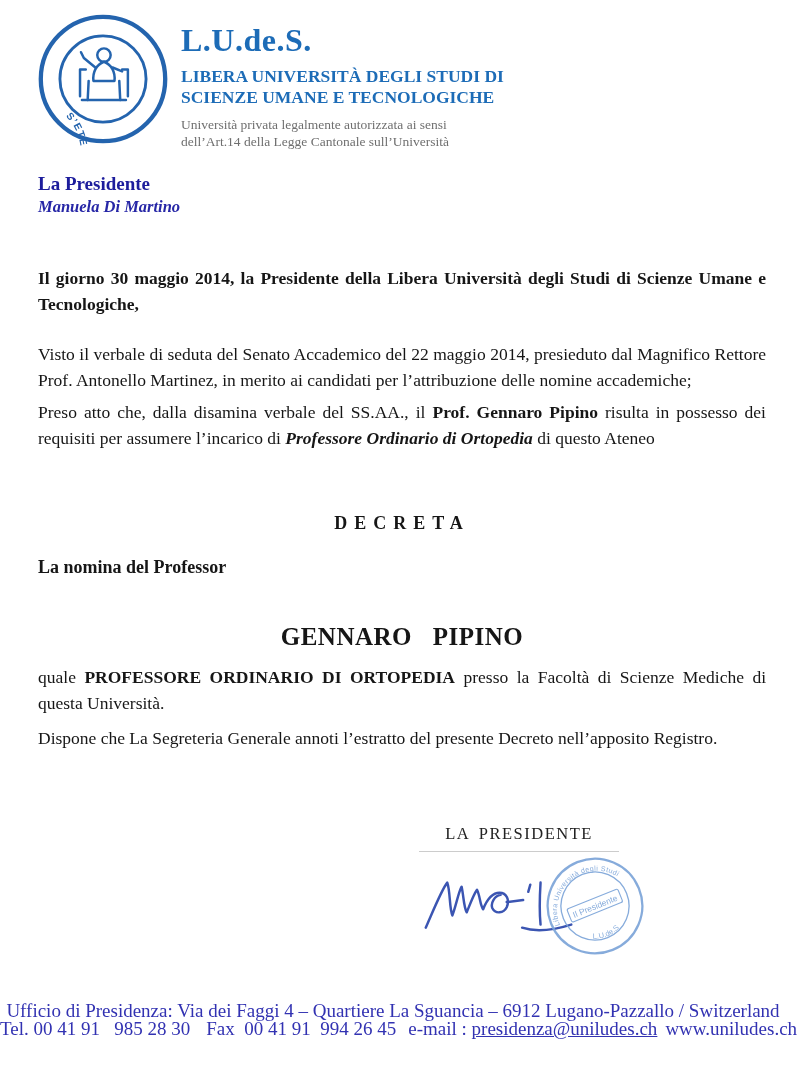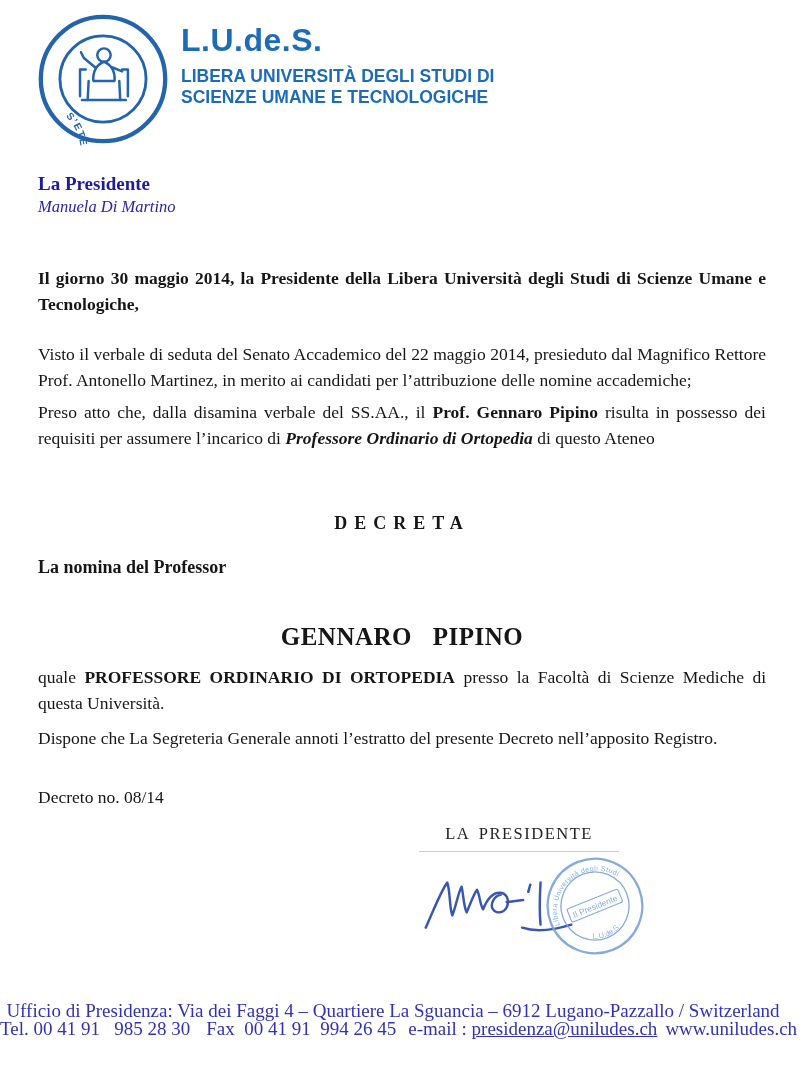--- a/index.html
+++ b/index.html
@@ -8,28 +8,28 @@
     position: relative;
     width: 801px;
     height: 1080px;
     background: #ffffff;
     overflow: hidden;
     font-family: "Liberation Serif", serif;
   }
 
   
   .seal { position: absolute; left: 36px; top: 12px; width: 134px; height: 134px; }
-  .brand { position: absolute; left: 181px; top: 22px; font-family: Liberation Sans, sans-serif; }
+  .brand { position: absolute; left: 181px; top: 22px; font-family: Liberation Serif, serif; }
   .brand-acronym { font-size: 32px; font-weight: 700; color: #1d6cb7; letter-spacing: 0.5px; }
   .brand-name { margin-top: 7px; font-size: 17.5px; font-weight: 700; color: #1d6cb7; line-height: 21px; }
   .brand-sub { margin-top: 8px; font-size: 13.5px; color: #6f6f6f; line-height: 17px; }
 
   .office { position: absolute; left: 38px; top: 173px; }
   .office-title { font-size: 19px; font-weight: 700; color: #1d1d9c; }
-  .office-name { margin-top: 2px; font-size: 16.5px; font-style: italic; font-weight: 400; color: #2626a6; }
+  .office-name { margin-top: 2px; font-size: 16.5px; font-style: italic; font-weight: 700; color: #2626a6; }
 
   
   .para {
     position: absolute; left: 38px; width: 728px;
     font-size: 17.5px; line-height: 25.5px; color: #161616;
     text-align: justify;
   }
   .p1 { top: 266px; font-weight: 700; }
   .p2 { top: 342px; }
   .p3 { top: 400px; }
@@ -86,20 +86,24 @@
       <path d="M52 60 L46 60 L46 88 M90 60 L96 60 L96 88"></path>
     </g>
   </svg>
 
   <div class="brand">
     <div class="brand-acronym">L.U.de.S.</div>
     <div class="brand-name">
       <div>LIBERA UNIVERSITÀ DEGLI STUDI DI</div>
       <div>SCIENZE UMANE E TECNOLOGICHE</div>
     </div>
+    <div class="brand-sub">
+      <div>Università privata legalmente autorizzata ai sensi</div>
+      <div>dell’Art.14 della Legge Cantonale sull’Università</div>
+    </div>
   </div>
 
   <div class="office">
     <div class="office-title">La Presidente</div>
     <div class="office-name">Manuela Di Martino</div>
   </div>
 
   <p class="para p1">Il giorno 30 maggio 2014, la Presidente della Libera Università degli Studi di Scienze Umane e Tecnologiche,</p>
 
   <p class="para p2">Visto il verbale di seduta del Senato Accademico del 22 maggio 2014, presieduto dal Magnifico Rettore Prof. Antonello Martinez, in merito ai candidati per l’attribuzione delle nomine accademiche;</p>
@@ -109,21 +113,20 @@
   <p class="para decreta">DECRETA</p>
 
   <p class="para nomina">La nomina del Professor</p>
 
   <p class="para bigname">GENNARO PIPINO</p>
 
   <p class="para p5">Dispone che La Segreteria Generale annoti l’estratto del presente Decreto nell’apposito Registro.</p>
 
   <p class="para p4"><span>quale </span><span class="seg-bold">PROFESSORE ORDINARIO DI ORTOPEDIA</span><span> presso la Facoltà di Scienze Mediche di questa Università.</span></p>
 
-  <p class="para decree-no">Decreto no. 08/14</p>
 
   <div class="sig-title">LA PRESIDENTE</div>
 
   <svg class="sig-ink" viewBox="0 0 160 80" xmlns="http://www.w3.org/2000/svg">
     <g stroke="#3b55b2" stroke-width="2.4" fill="none" stroke-linecap="round" stroke-linejoin="round">
       <path d="M10 68 C20 45 26 30 31 24 C34 32 33 50 36 56 C40 45 42 33 45 28 C47 37 47 48 50 53 C54 43 57 35 60 31 C63 37 63 46 66 50 C70 40 76 34 82 34 C89 34 92 41 89 48 C86 54 78 55 75 49 C73 44 77 37 83 36"></path>
       <path d="M89 43 L105 41"></path>
       <path d="M112 26 L110 33"></path>
       <path d="M122 24 C121 40 121 55 122 65"></path>
       <path d="M104 68 C119 73 136 70 152 65"></path>

